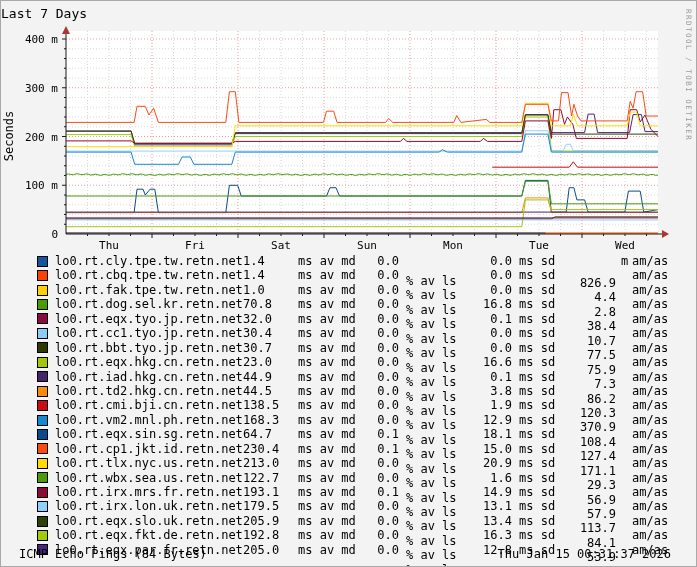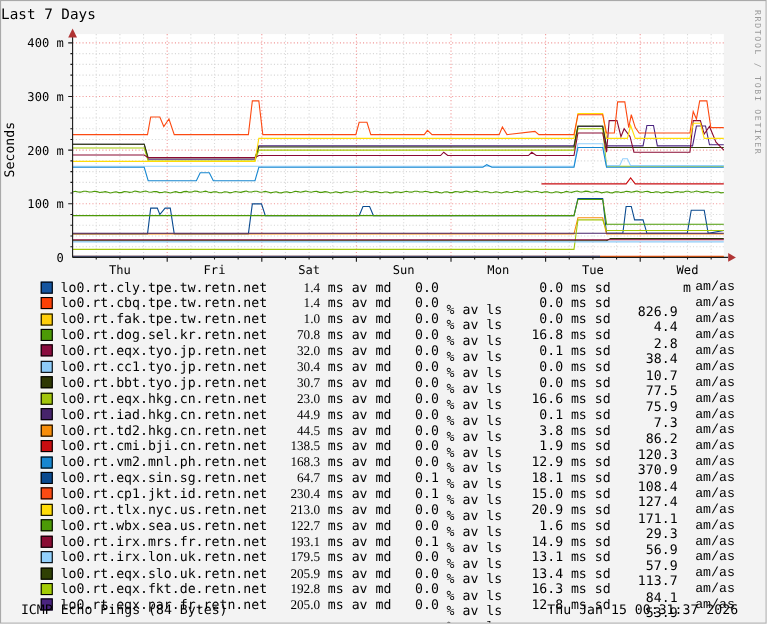--- a/index.html
+++ b/index.html
@@ -26,29 +26,29 @@
   .legend{
     position:absolute;top:253px;left:10px;width:680px;
     font-size:12px;line-height:14.45px;
   }
   .legend-row{display:flex;align-items:center;height:14.45px;white-space:pre;padding-left:26px;}
   .swatch{
     display:inline-block;width:9px;height:9px;border:1px solid #000;
     margin-right:7px;flex:0 0 auto;box-sizing:content-box;
   }
   .c-name {width:188px;flex:0 0 auto;}
-  .c-avg  {width:48px;flex:0 0 auto;text-align:right;font-family:Liberation Serif, serif;}
+  .c-avg  {width:48px;flex:0 0 auto;}
   .c-u1   {width:72px;flex:0 0 auto;padding-left:7px;box-sizing:border-box;}
   .c-loss {width:36px;flex:0 0 auto;text-align:right;}
   .c-u2   {width:65px;flex:0 0 auto;padding-left:7px;box-sizing:border-box;margin-top:40px;}
   .c-sd   {width:48px;flex:0 0 auto;text-align:right;}
   .c-u3   {width:50px;flex:0 0 auto;padding-left:7px;box-sizing:border-box;}
   .c-amas {width:54px;flex:0 0 auto;text-align:right;margin-top:44px;}
   .c-unit {width:16px;flex:0 0 auto;padding-left:5px;box-sizing:border-box;}
-  .c-u4   {width:40px;flex:0 0 auto;font-family:Liberation Mono, monospace;}
+  .c-u4   {width:40px;flex:0 0 auto;}
   .footer{
     position:absolute;top:546px;left:18px;width:652px;height:15px;
     font-size:12px;display:flex;justify-content:space-between;
   }
 </style>
 </head>
 <body>
 
 <div class="screen">
   <div class="graph-title">Last 7 Days</div>

